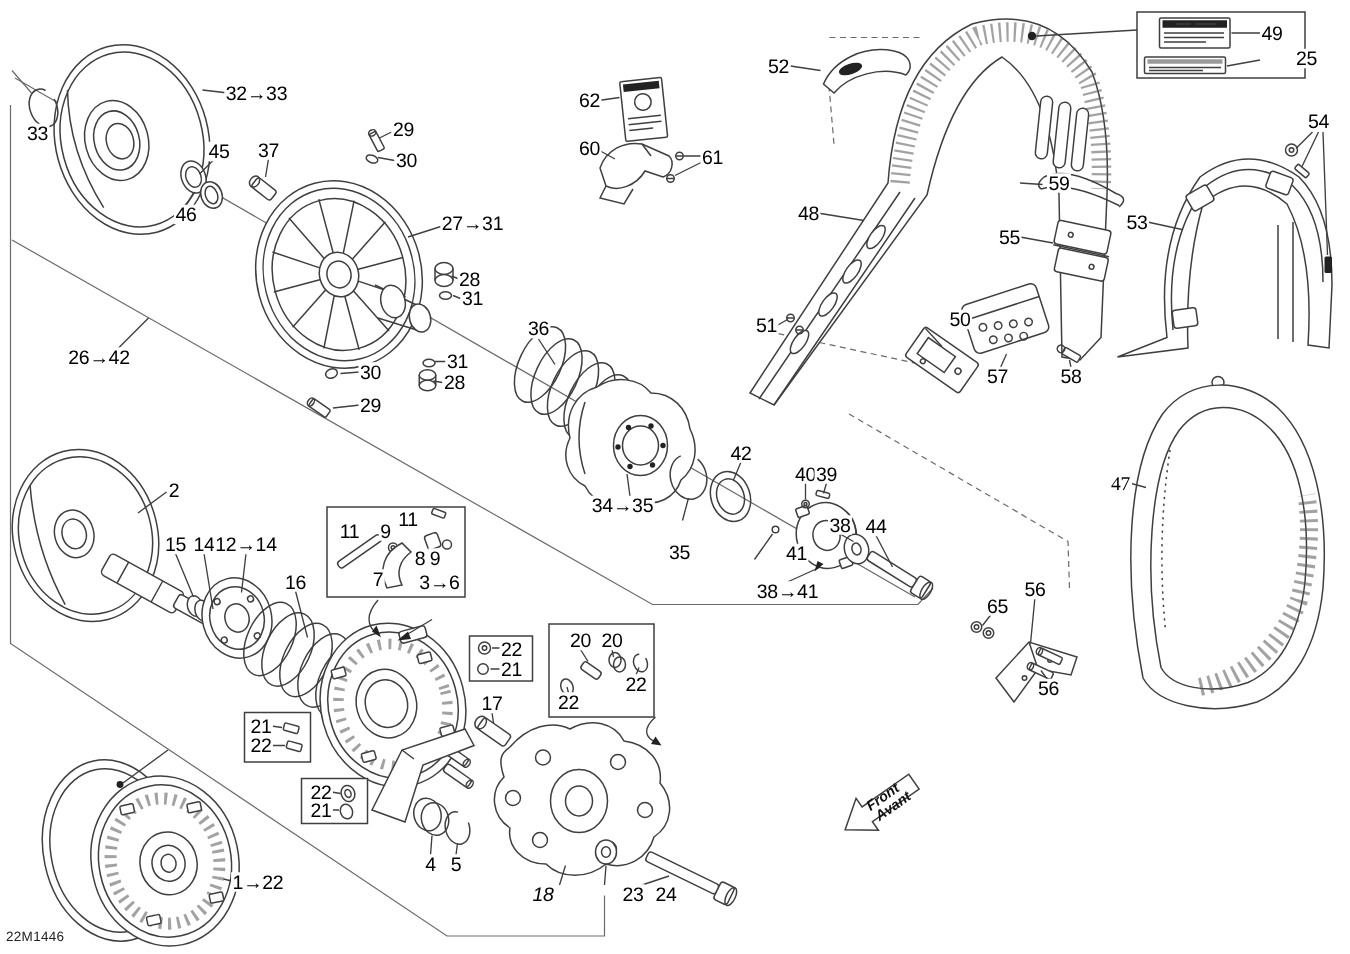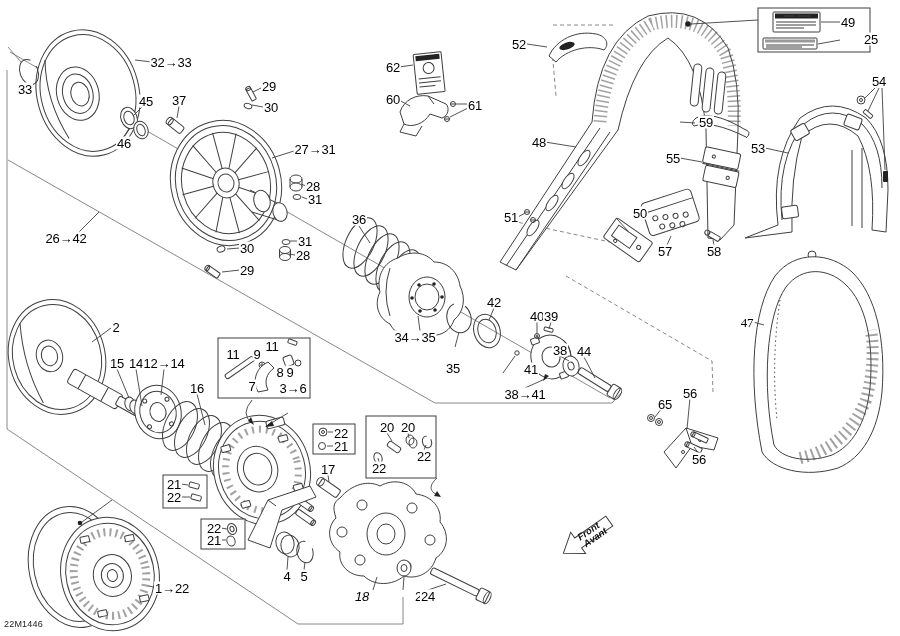--- a/index.html
+++ b/index.html
@@ -532,21 +532,21 @@
       <div class="callout" style="left: 341px; top: 433px;">22</div>
       <div class="callout" style="left: 341px; top: 446px;">21</div>
       <div class="callout" style="left: 174px; top: 484px;">21</div>
       <div class="callout" style="left: 174px; top: 497px;">22</div>
       <div class="callout" style="left: 214px; top: 528px;">22</div>
       <div class="callout" style="left: 214px; top: 540px;">21</div>
       <div class="callout" style="left: 287px; top: 576px;">4</div>
       <div class="callout" style="left: 304px; top: 576px;">5</div>
       <div class="callout" style="left: 362px; top: 596px; font-style: italic;">18</div>
       <div class="callout" style="left: 422px; top: 596px;">23</div>
-      <div class="callout" style="left: 428px; top: 596px;">24</div>
+      <div class="callout" style="left: 444px; top: 596px;">24</div>
       <div class="callout" style="left: 172px; top: 588px;">1→22</div>
       <div class="callout" style="left: 393px; top: 67px;">62</div>
       <div class="callout" style="left: 393px; top: 99px;">60</div>
       <div class="callout" style="left: 475px; top: 105px;">61</div>
       <div class="callout" style="left: 519px; top: 44px;">52</div>
       <div class="callout" style="left: 539px; top: 142px;">48</div>
       <div class="callout" style="left: 511px; top: 217px;">51</div>
       <div class="callout" style="left: 640px; top: 213px; text-align: right;">50</div>
       <div class="callout" style="left: 673px; top: 122px; margin-left: 33px;">59</div>
       <div class="callout" style="left: 673px; top: 158px;">55</div>

